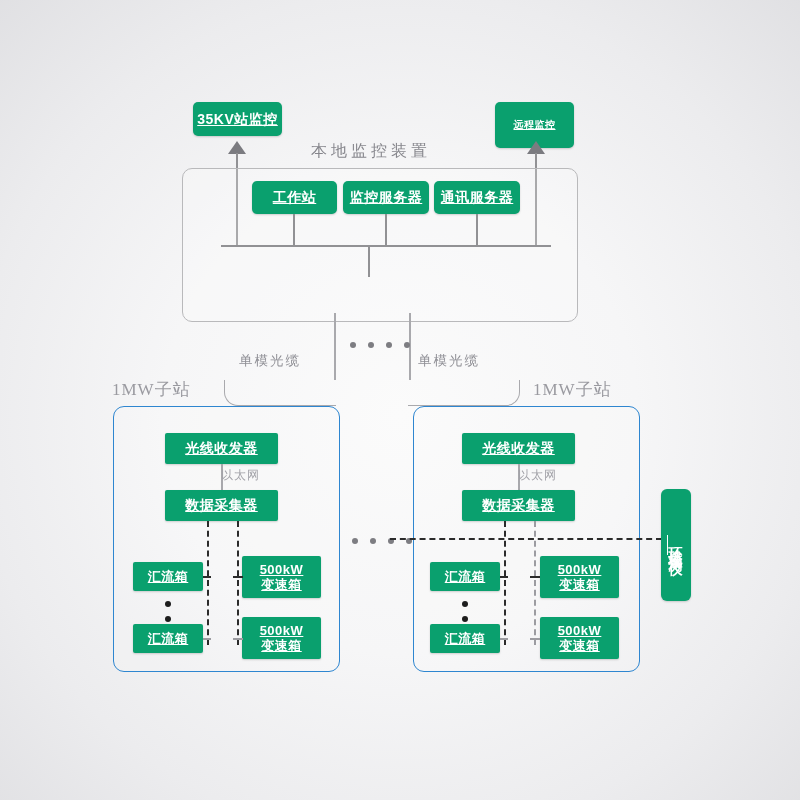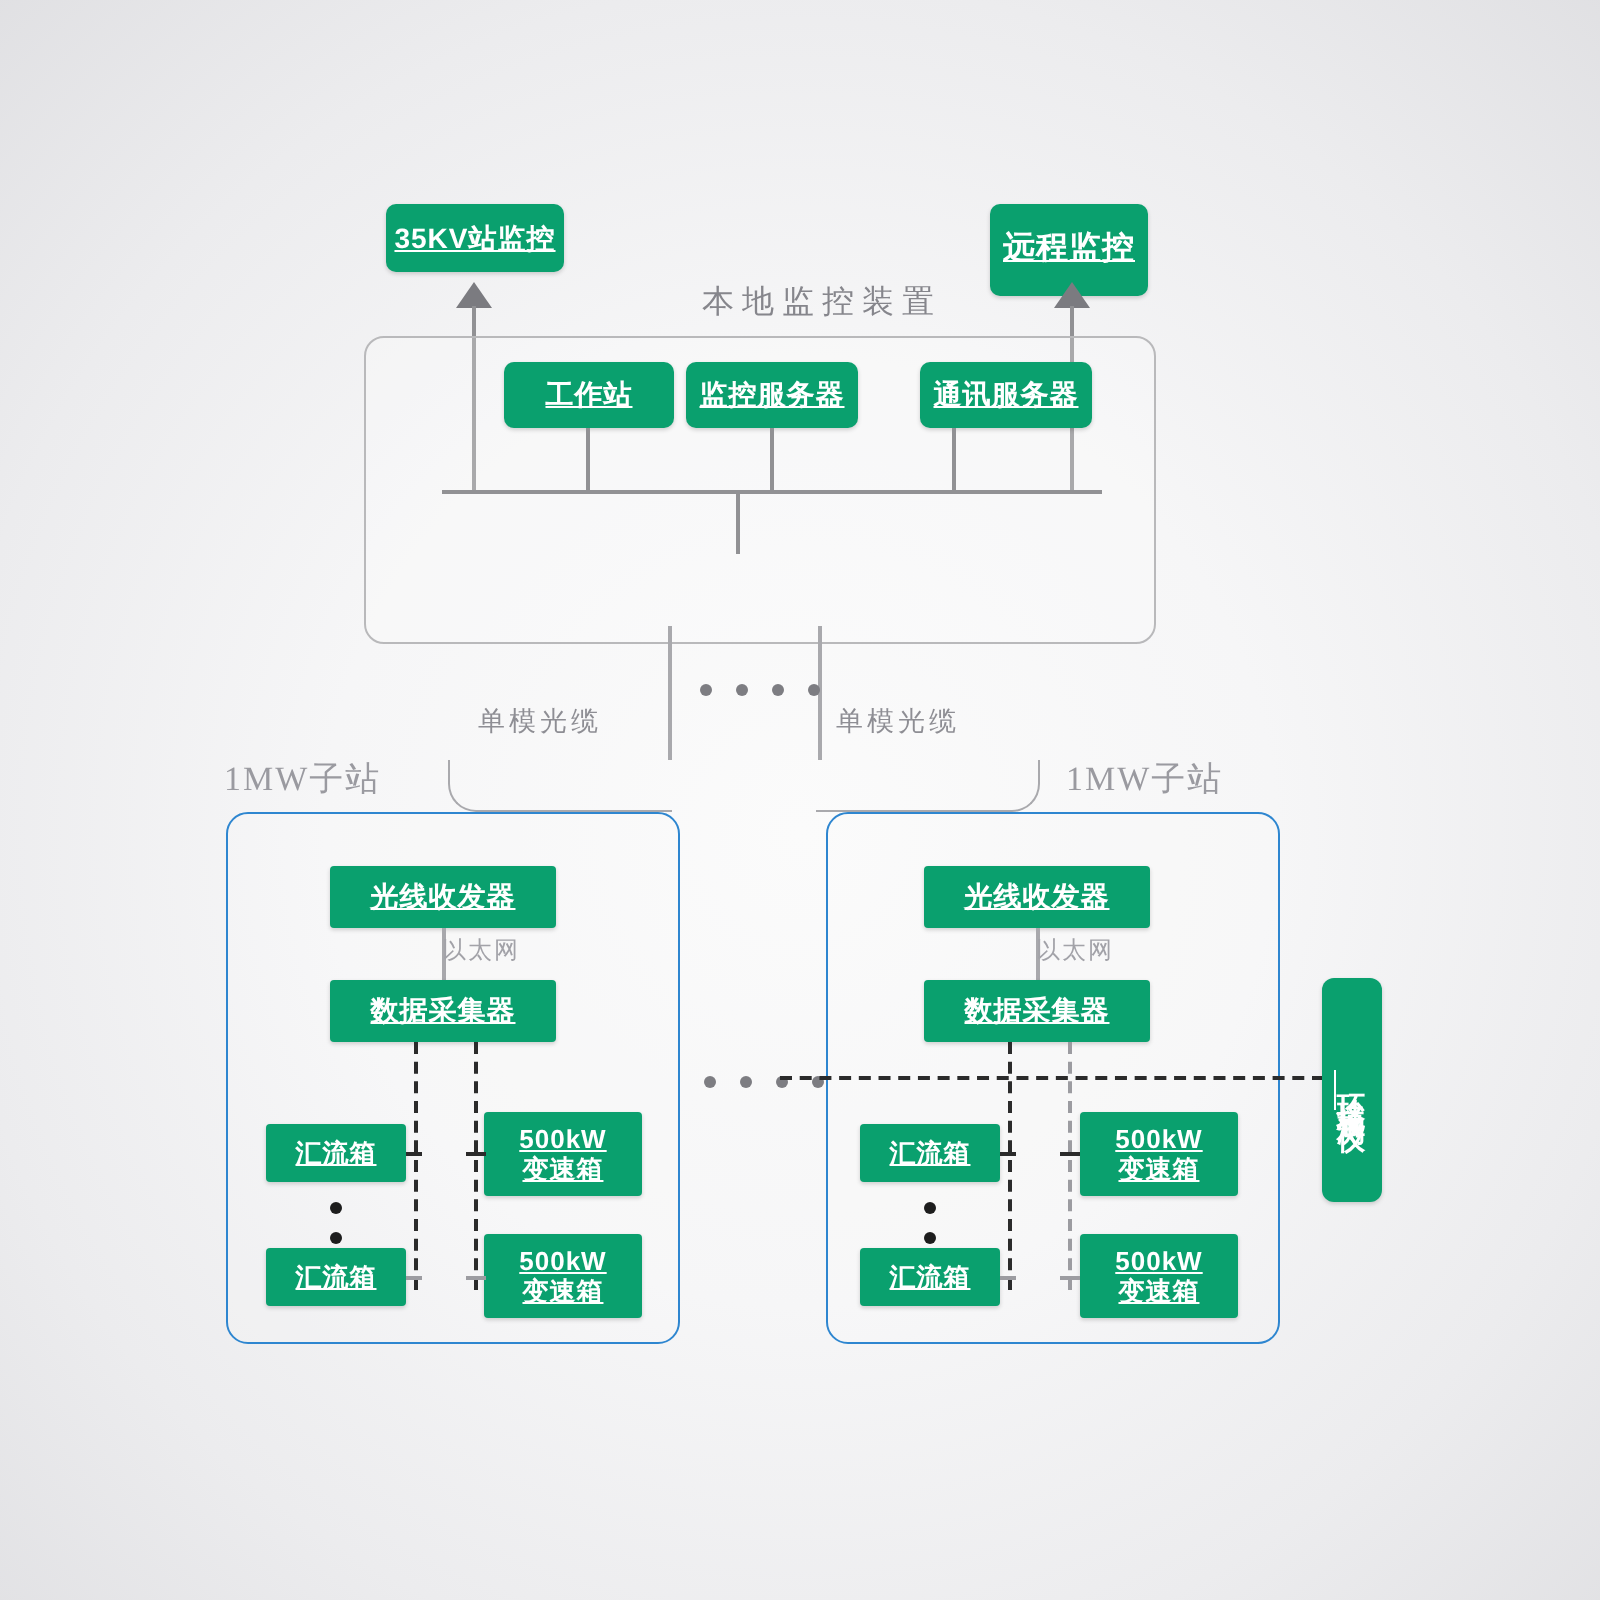--- a/index.html
+++ b/index.html
@@ -102,35 +102,35 @@
   .dots-v{position:absolute;display:flex;flex-direction:column;gap:9px;align-items:center;}
   .dots-v .d{width:6px;height:6px;border-radius:50%;background:#1d1d1d;}
 </style>
 </head>
 <body>
 
 <div id="canvas">
 
   <div class="node" style="left:193px;top:102px;width:89px;height:34px;font-size:14px;">35KV站监控</div>
 
-  <div class="node" style="left:495px;top:102px;width:79px;height:46px;font-size:16px;">远程监控</div>
+  <div class="node" style="left:495px;top:102px;width:79px;height:46px;font-size:10px;">远程监控</div>
 
   <div class="arrow-up" abs="" style="left:228px;top:141px;"></div>
   <div class="vline" style="left:235.5px;top:153px;height:92px;"></div>
 
   <div class="arrow-up" style="left:527px;top:141px;"></div>
   <div class="vline" style="left:534.5px;top:153px;height:92px;"></div>
 
-  <div class="label big" style="left:311px;top:141px;margin-left:40px;">本地监控装置</div>
+  <div class="label big" style="left:311px;top:141px;">本地监控装置</div>
 
   <div class="panel-gray" style="left:182px;top:168px;width:396px;height:154px;"></div>
 
   <div class="node" style="left:343px;top:181px;width:86px;height:33px;font-size:14px;">监控服务器</div>
   <div class="node" style="left:252px;top:181px;width:85px;height:33px;font-size:14px;">工作站</div>
-  <div class="node" style="left:460px;top:181px;width:86px;height:33px;font-size:14px;">通讯服务器</div>
+  <div class="node" style="left:434px;top:181px;width:86px;height:33px;font-size:14px;">通讯服务器</div>
 
   <div class="vline" style="left:293px;top:214px;height:32px;"></div>
   <div class="vline" style="left:385px;top:214px;height:32px;"></div>
   <div class="vline" style="left:476px;top:214px;height:32px;"></div>
 
   <div class="hline" style="left:221px;top:245px;width:330px;"></div>
 
   <div class="vline" style="left:368px;top:245px;height:32px;"></div>
 
 

